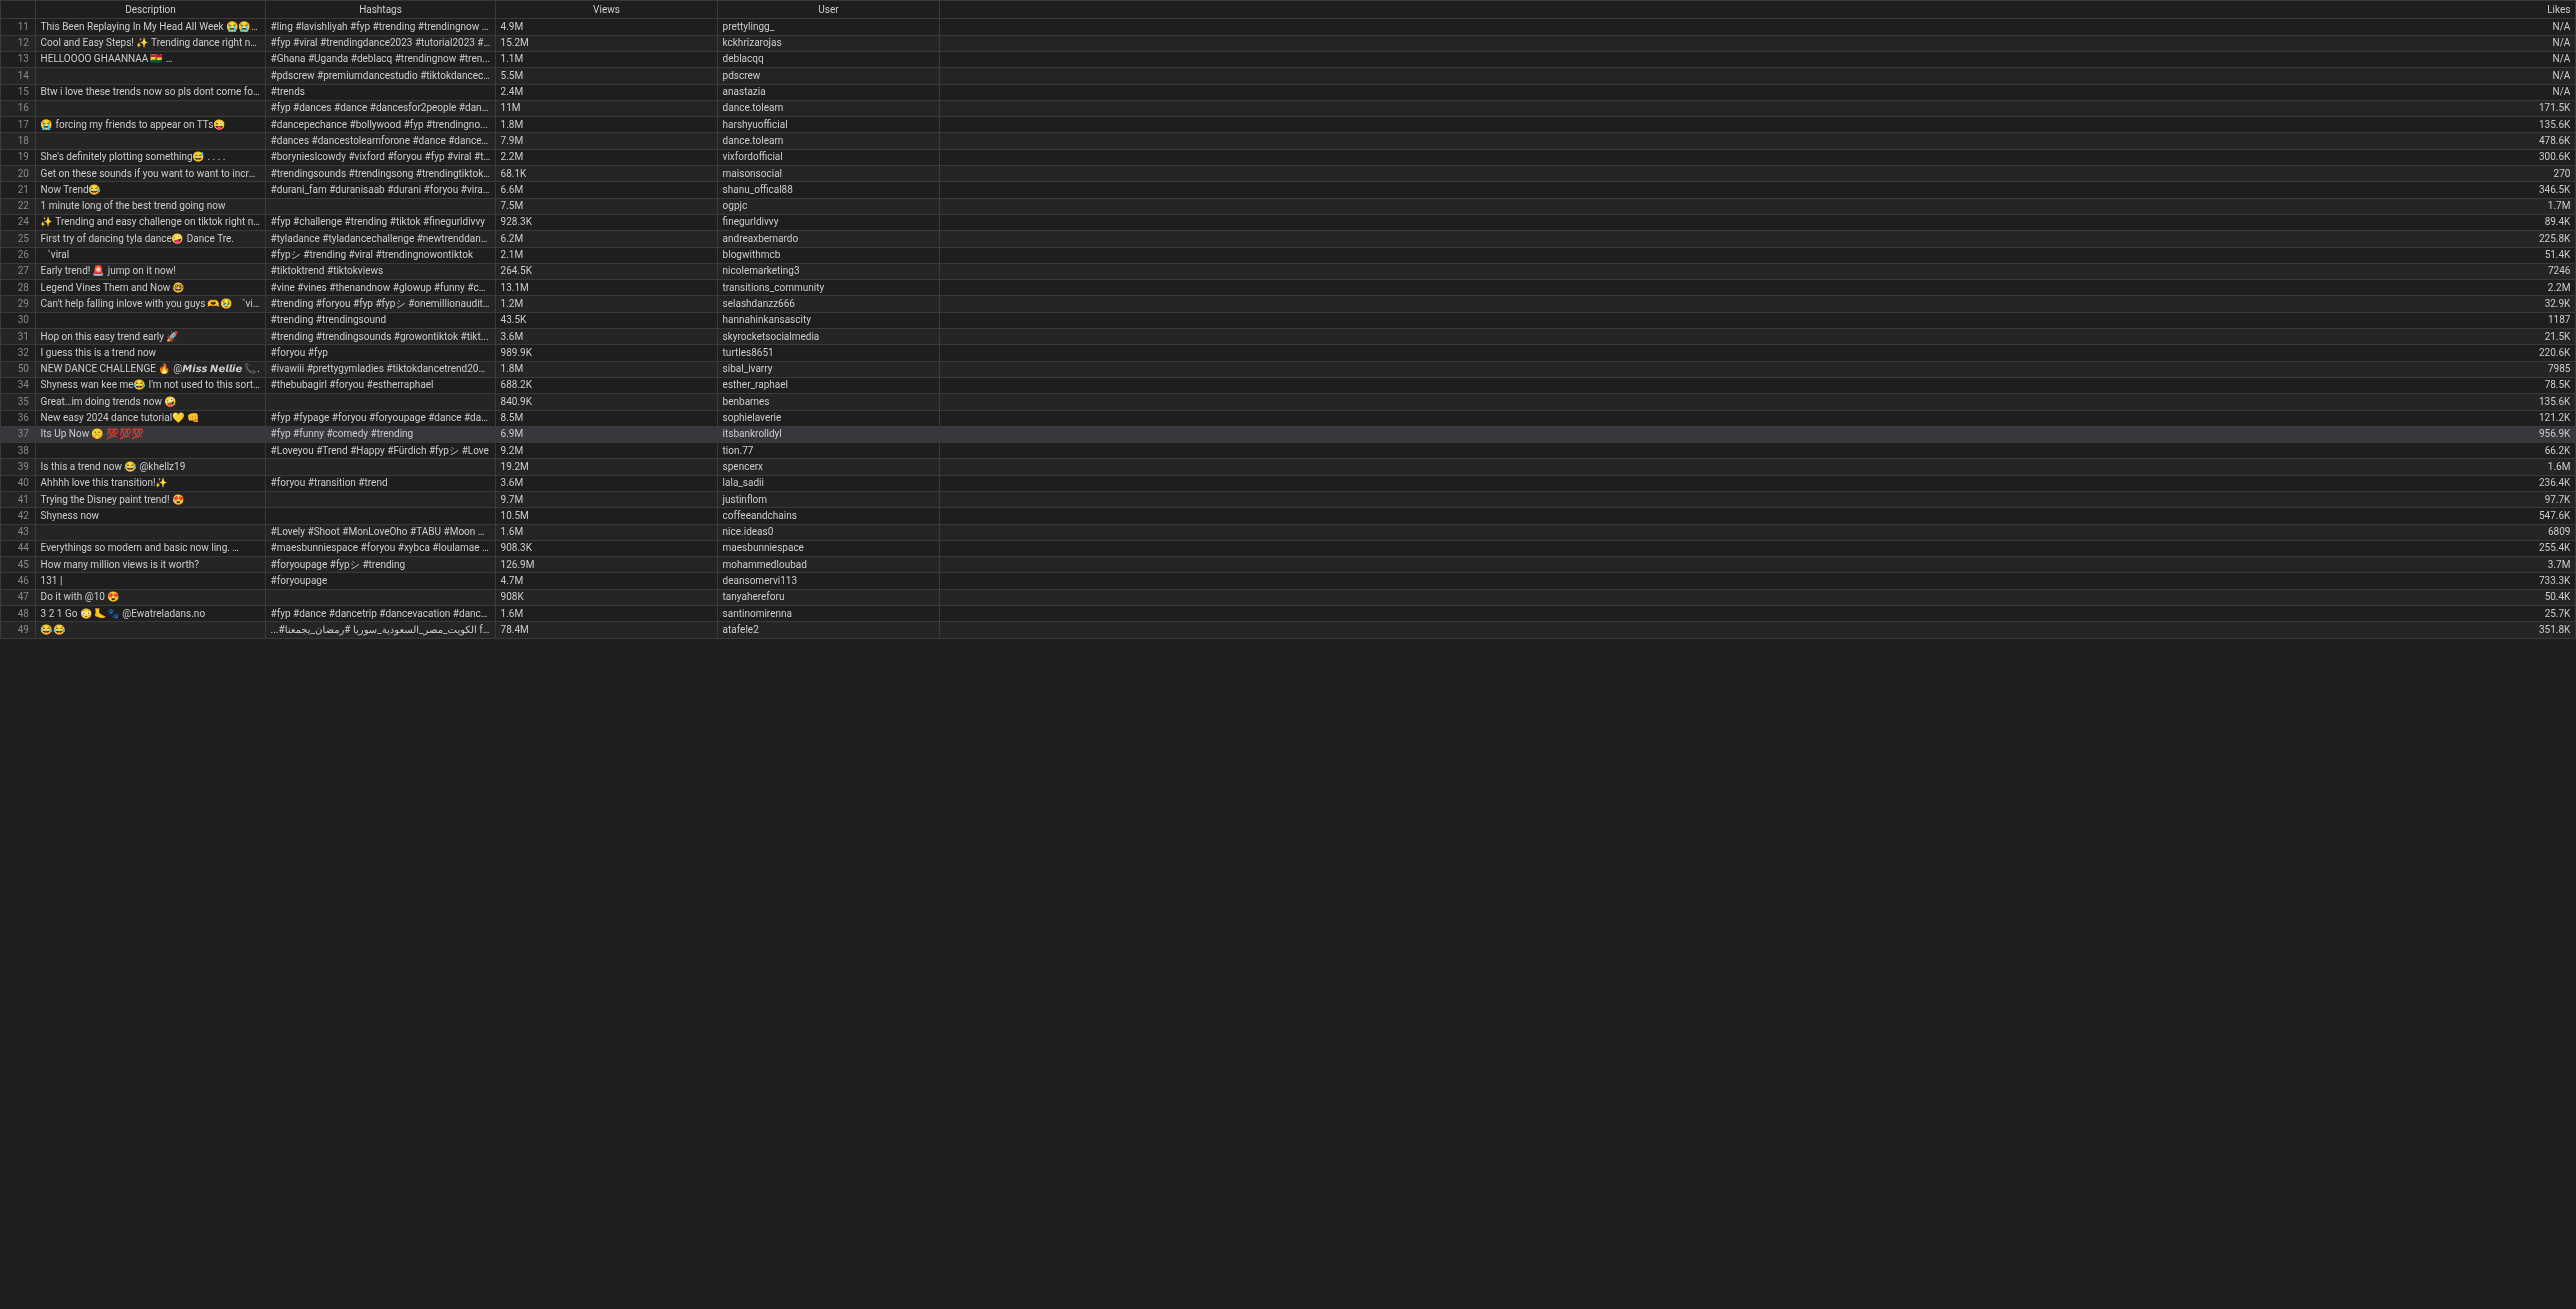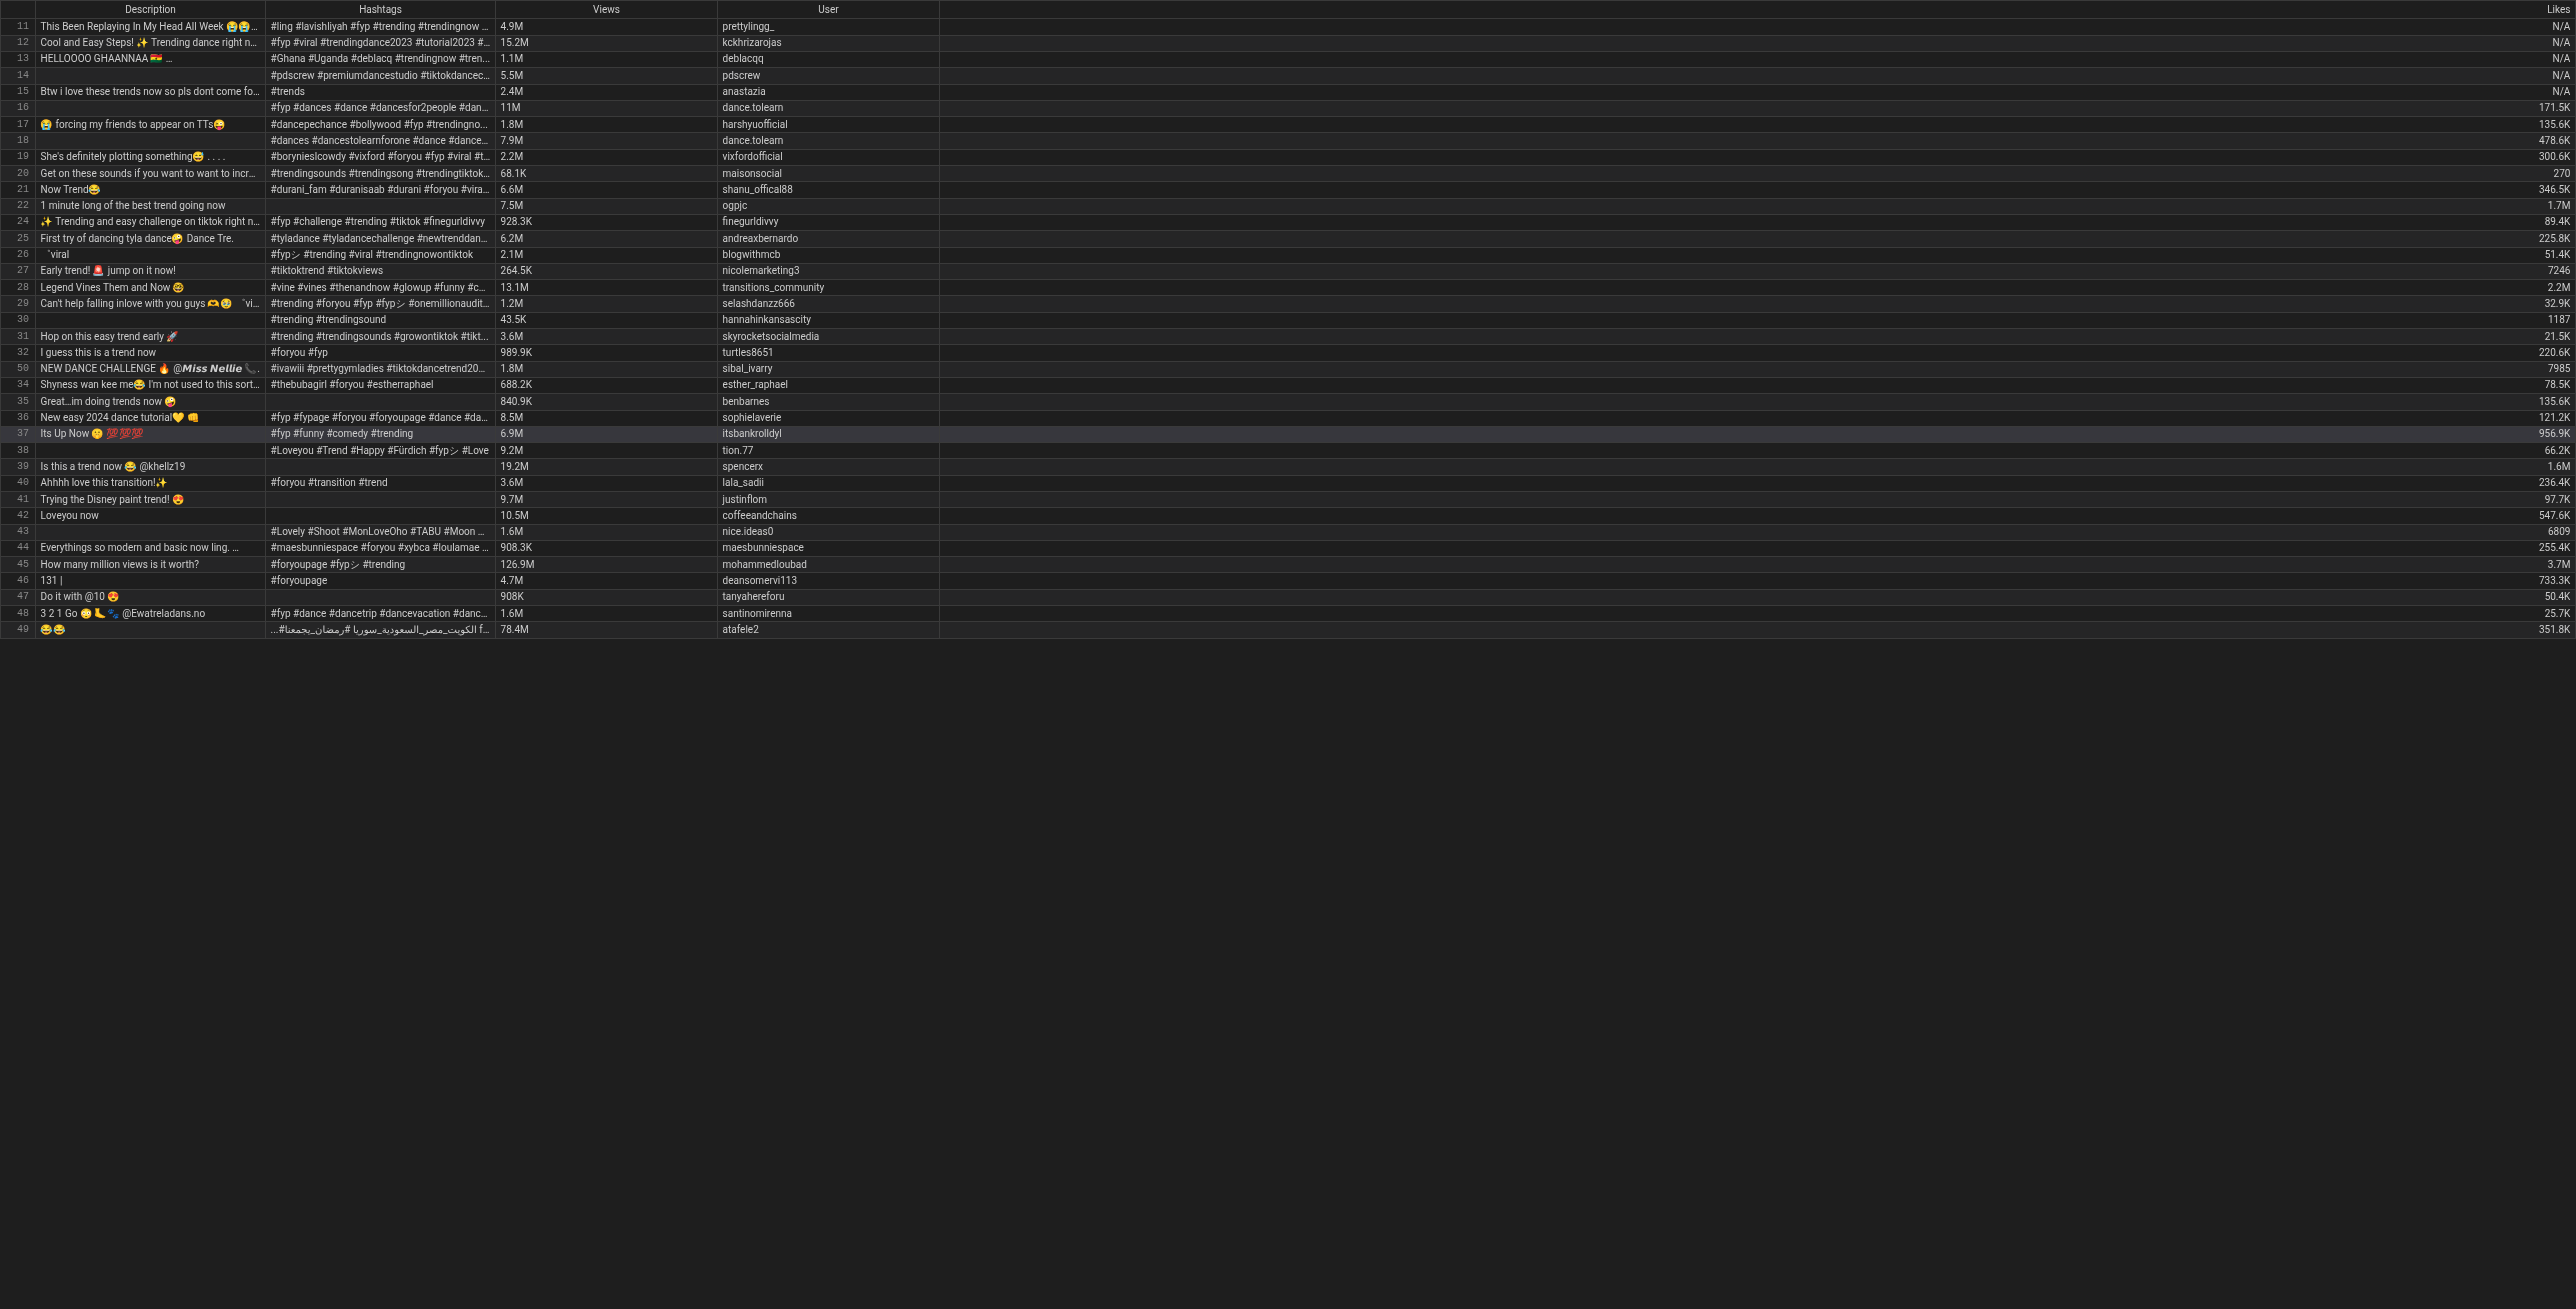--- a/index.html
+++ b/index.html
@@ -41,21 +41,21 @@
   }
   tbody tr.highlight td {
     background: #37373d !important;
   }
   .col-rownum { width: 35px; text-align: right; color: #888; padding-right: 6.1px; }
   .col-desc { width: 230px; }
   .col-hash { width: 230px; }
   .col-views { width: 222px; }
   .col-user { width: 222px; }
   .col-likes { width: auto; text-align: right; }
-  tbody td.col-rownum { color: #888; font-family: Liberation Mono, monospace; }
+  tbody td.col-rownum { color: #888; }
 </style>
 </head>
 <body>
 
 <table>
   <thead>
     <tr>
       <th class="col-rownum"></th>
       <th class="col-desc">Description</th>
       <th class="col-hash">Hashtags</th>
@@ -300,21 +300,21 @@
       <tr>
         <td class="col-rownum">41</td>
         <td class="col-desc">Trying the Disney paint trend! 😍</td>
         <td class="col-hash"></td>
         <td class="col-views">9.7M</td>
         <td class="col-user">justinflom</td>
         <td class="col-likes">97.7K</td>
       </tr>
       <tr>
         <td class="col-rownum">42</td>
-        <td class="col-desc">Loveyou now</td>
+        <td class="col-desc">Shyness now</td>
         <td class="col-hash"></td>
         <td class="col-views">10.5M</td>
         <td class="col-user">coffeeandchains</td>
         <td class="col-likes">547.6K</td>
       </tr>
       <tr>
         <td class="col-rownum">43</td>
         <td class="col-desc"></td>
         <td class="col-hash">#Lovely #Shoot #MonLoveOho #TABU #Moon #...</td>
         <td class="col-views">1.6M</td>

